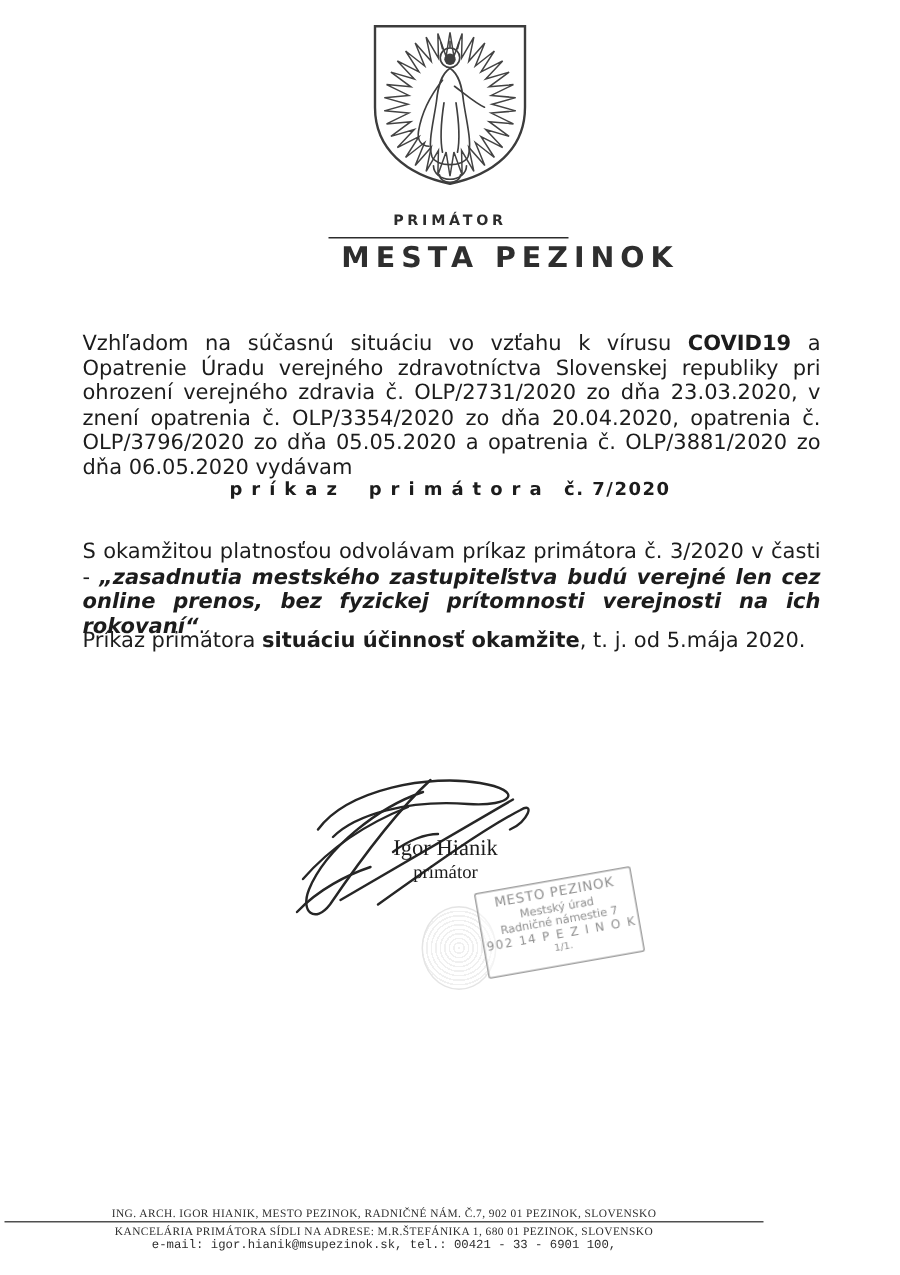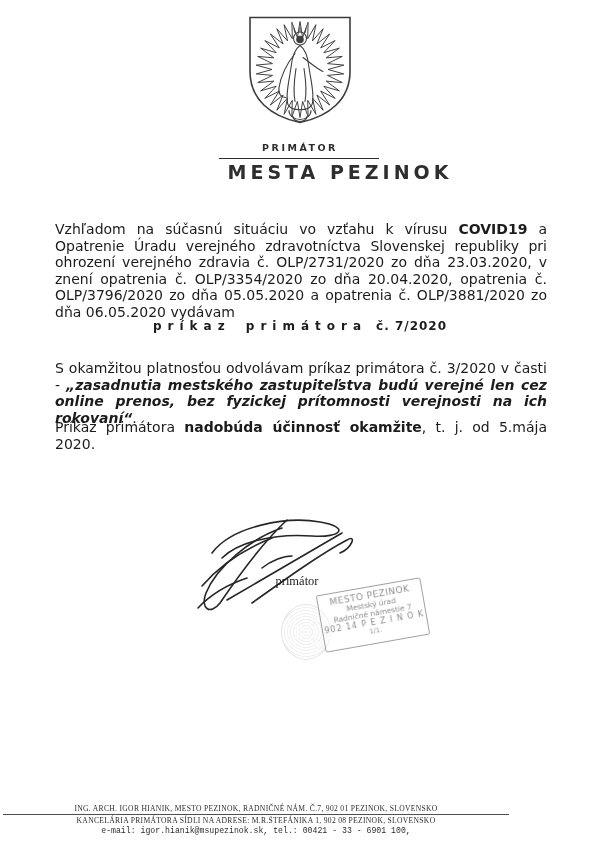--- a/index.html
+++ b/index.html
@@ -90,43 +90,44 @@
   <div class="hdr-large">MESTA PEZINOK</div>
 
   <p class="body p1"><span>Vzhľadom na súčasnú situáciu vo vzťahu k vírusu </span><b>COVID19</b><span> a Opatrenie Úradu verejného zdravotníctva Slovenskej republiky pri ohrození verejného zdravia č. OLP/2731/2020 zo dňa 23.03.2020, v znení opatrenia č. OLP/3354/2020 zo dňa 20.04.2020, opatrenia č. OLP/3796/2020 zo dňa 05.05.2020 a opatrenia č. OLP/3881/2020 zo dňa 06.05.2020 vydávam</span></p>
 
   <div class="order-title">
     <span class="spaced">príkaz primátora</span><span class="num">č. 7/2020</span>
   </div>
 
   <p class="body p2"><span>S okamžitou platnosťou odvolávam príkaz primátora č. 3/2020 v časti - </span><b><i>„zasadnutia mestského zastupiteľstva budú verejné len cez online prenos, bez fyzickej prítomnosti verejnosti na ich rokovaní“</i></b><span>.</span></p>
 
-  <p class="body p3"><span>Príkaz primátora </span><b>nadobúda účinnosť okamžite</b><span>, t. j. od 5.mája 2020.</span></p>
+  <p class="body p3"><span>Príkaz primátora </span><b>situáciu účinnosť okamžite</b><span>, t. j. od 5.mája 2020.</span></p>
 
   <svg class="sig" viewBox="0 0 180 115" aria-hidden="true">
     <path d="M 20 45 C 40 18 95 8 128 14 C 158 19 150 30 120 28 C 80 25 45 35 30 50"></path>
     <path d="M 95 12 C 70 35 45 70 28 95 C 18 108 8 100 14 85 C 25 58 60 30 90 20"></path>
     <path d="M 10 78 C 30 55 55 40 80 30"></path>
     <path d="M 35 92 L 150 25"></path>
     <path d="M 60 95 C 95 70 130 45 155 32 C 165 26 160 40 148 45"></path>
     <path d="M 6 100 C 20 85 40 75 55 70"></path>
     <path d="M 70 60 C 80 52 92 48 100 48"></path>
   </svg>
+  <div class="sig-name">Igor Hianik</div>
   <div class="sig-role">primátor</div>
 
   <div class="seal"></div>
 
   <div class="stamp">
     <div class="st0">MESTO PEZINOK</div>
     <div class="st1">Mestský úrad</div>
     <div class="st2">Radničné námestie 7</div>
     <div class="st3">902 14 P E Z I N O K</div>
     <div class="st4">1/1.</div>
   </div>
 
   <div class="footer">
     <div class="f1">ING. ARCH. IGOR HIANIK, MESTO PEZINOK, RADNIČNÉ NÁM. Č.7, 902 01 PEZINOK, SLOVENSKO</div>
     <div class="f-rule"></div>
-    <div class="f2">KANCELÁRIA PRIMÁTORA SÍDLI NA ADRESE: M.R.ŠTEFÁNIKA 1, 902 08 PEZINOK, SLOVENSKO</div>
+    <div class="f2">KANCELÁRIA PRIMÁTORA SÍDLI NA ADRESE: M.R.ŠTEFÁNIKA 1, 680 01 PEZINOK, SLOVENSKO</div>
     <div class="f3">e-mail: igor.hianik@msupezinok.sk, tel.: 00421 - 33 - 6901 100,</div>
   </div>
 
 </div>
 
 </body></html>

